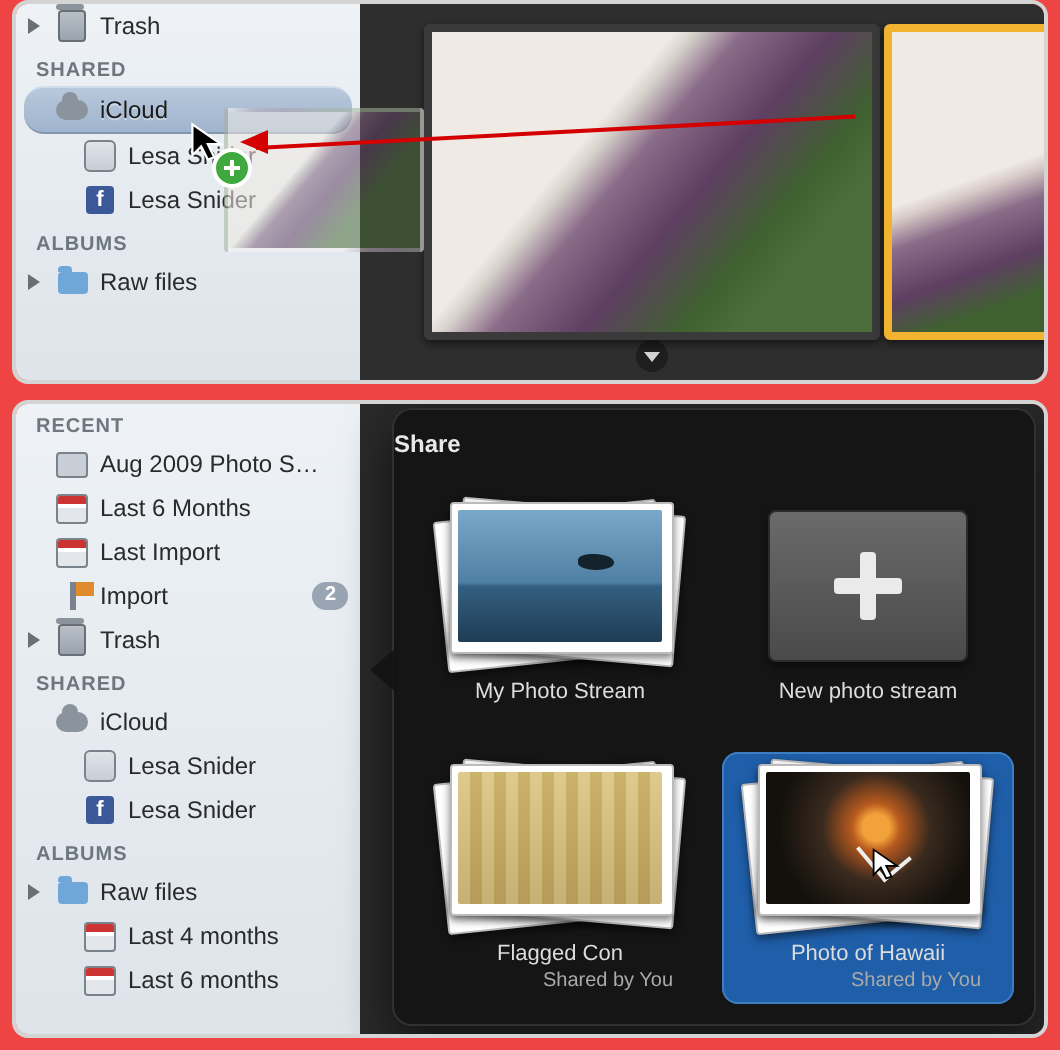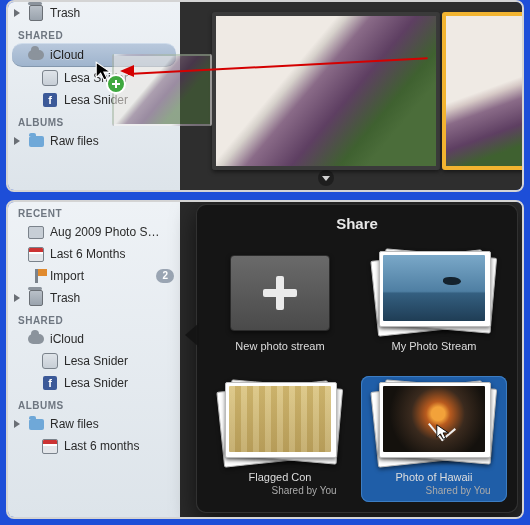--- a/index.html
+++ b/index.html
@@ -1,16 +1,16 @@
 <!DOCTYPE html>
 <html><head>
 <meta charset="utf-8">
 <style>
   html,body{margin:0;padding:0;font-family:"Lucida Grande","Helvetica Neue",Arial,sans-serif;font-size:12px;background:#fff;color:#333;}
-  .frame{width:530px;height:525px;position:relative;overflow:hidden;background:#1d4ed8;}
+  .frame{width:530px;height:525px;position:relative;overflow:hidden;background:#ef4444;}
   
   .top-half{position:absolute;left:6px;top:0;right:6px;height:188px;border:2px solid #d4d4d4;border-radius:8px;overflow:hidden;}
   .sidebar{position:absolute;left:0;top:0;width:172px;height:100%;
     background:linear-gradient(#eef2f6,#dde4ea);border-right:1px solid #bcc4cc;}
   .content{position:absolute;left:172px;right:0;top:0;bottom:0;background:#2e2e2e;}
   .row{display:flex;align-items:center;height:22px;padding:0 6px 0 20px;position:relative;cursor:default;}
   .row .disc{position:absolute;left:6px;top:7px;width:0;height:0;border-top:4px solid transparent;border-bottom:4px solid transparent;border-left:6px solid #6a6f75;}
   .row .icon{width:16px;height:16px;margin-right:6px;flex:none;display:flex;align-items:center;justify-content:center;}
   .row .label{white-space:nowrap;overflow:hidden;text-overflow:ellipsis;font-size:12px;color:#2a2a2a;}
   .section-head{font-size:10px;font-weight:bold;color:#6e7680;letter-spacing:.5px;padding:6px 0 2px 10px;text-transform:uppercase;}
@@ -37,21 +37,21 @@
   .thumb.edge{left:262px;top:10px;width:90px;height:150px;border:4px solid #f2b430;
     background:linear-gradient(160deg,#efeae4 48%,#d6c9c6 52%,#8a6b88 60%,#5e3f62 74%,#3f6130 86%);}
   .scroll-ind{position:absolute;left:138px;bottom:4px;width:16px;height:16px;border-radius:50%;background:rgba(0,0,0,.35);display:flex;align-items:center;justify-content:center;}
   .scroll-ind:after{content:"";border-left:4px solid transparent;border-right:4px solid transparent;border-top:5px solid rgba(255,255,255,.8);}
   
   .bottom-half{position:absolute;left:6px;top:200px;right:6px;bottom:6px;border:2px solid #d4d4d4;border-radius:8px;overflow:hidden;}
   .sidebar2{position:absolute;left:0;top:0;width:172px;bottom:0;background:linear-gradient(#eef2f6,#dde4ea);border-right:1px solid #bcc4cc;}
   .popover-area{position:absolute;left:172px;right:0;top:0;bottom:0;background:#2a2a2a;}
   .popover{position:absolute;left:16px;top:2px;right:4px;bottom:4px;background:rgba(20,20,20,.92);border:1px solid rgba(255,255,255,.12);border-radius:10px;box-shadow:0 8px 24px rgba(0,0,0,.6);}
   .pop-arrow{position:absolute;left:-12px;top:118px;width:0;height:0;border-top:12px solid transparent;border-bottom:12px solid transparent;border-right:14px solid rgba(20,20,20,.92);}
-  .popover h1{margin:0;text-align:center;color:#e8e8e8;font-size:15px;font-weight:600;padding:10px 0 6px;}
+  .popover h1{margin:0;color:#e8e8e8;font-size:12px;font-weight:600;padding:10px 0 6px;}
   .grid{position:absolute;left:10px;right:10px;top:40px;bottom:10px;display:grid;grid-template-columns:1fr 1fr;grid-template-rows:1fr 1fr;gap:8px;}
   .card{display:flex;flex-direction:column;align-items:center;justify-content:flex-start;border-radius:8px;padding:6px 4px 4px;}
   .card.selected{background:#1f5ea8;box-shadow:inset 0 0 0 1px #3d7dc2;}
   .stack{position:relative;width:120px;height:82px;margin-bottom:6px;}
   .stack .p{position:absolute;width:110px;height:74px;background:#fff;border:1px solid #bbb;border-radius:2px;box-shadow:0 2px 4px rgba(0,0,0,.5);}
   .stack .p1{transform:rotate(-6deg);left:0;top:4px;}
   .stack .p2{transform:rotate(5deg);left:8px;top:2px;}
   .stack .p3{left:5px;top:0;}
   .stack .img{position:absolute;left:9px;top:4px;width:102px;height:66px;border-radius:1px;}
   .caption{color:#ddd;font-size:11px;text-align:center;line-height:14px;}
@@ -153,20 +153,26 @@
         <span class="label">Aug 2009 Photo S…</span>
       </div>
       <div class="row">
         <span class="icon">
             <span class="i-cal"></span>
           </span>
         <span class="label">Last 6 Months</span>
       </div>
       <div class="row">
         <span class="icon">
+            <span class="i-cal"></span>
+          </span>
+        <span class="label">Last Import</span>
+      </div>
+      <div class="row">
+        <span class="icon">
             <span class="i-flag"></span>
           </span>
         <span class="label">Import</span>
         <span class="badge">2</span>
       </div>
       <div class="row">
         <span class="disc"></span>
         <span class="icon">
             <span class="i-trash"></span>
           </span>
@@ -191,53 +197,59 @@
           </span>
         <span class="label">Lesa Snider</span>
       </div>
       <div class="section-head">Albums</div>
       <div class="row">
         <span class="disc"></span>
         <span class="icon">
             <span class="i-folder"></span>
           </span>
         <span class="label">Raw files</span>
+      </div>
+      <div class="row" style="padding-left:34px">
+        <span class="icon">
+            <span class="i-cal"></span>
+          </span>
+        <span class="label">Last 4 months</span>
       </div>
       <div class="row" style="padding-left:34px">
         <span class="icon">
             <span class="i-cal"></span>
           </span>
         <span class="label">Last 6 months</span>
       </div>
     </div>
 
     <div class="popover-area">
       <div class="popover">
         <div class="pop-arrow"></div>
         <h1>Share</h1>
         <div class="grid">
-
-          <div class="card">
-            <div class="new-tile">
-                <div class="plus"></div>
-              </div>
-            <div class="caption">New photo stream</div>
-          </div>
 
           <div class="card">
             <div class="stack">
               <div class="p p1"></div>
                 <div class="p p2"></div>
                 <div class="p p3"></div>
               <div class="img img-ocean"></div>
             </div>
             <div class="caption">My Photo Stream</div>
           </div>
 
           <div class="card">
+            <div class="new-tile">
+                <div class="plus"></div>
+              </div>
+            <div class="caption">New photo stream</div>
+          </div>
+
+          <div class="card">
             <div class="stack">
               <div class="p p1"></div>
                 <div class="p p2"></div>
                 <div class="p p3"></div>
               <div class="img img-store"></div>
             </div>
             <div class="caption">
               <span>Flagged Con</span>
               <span class="sub">Shared by You</span>
             </div>

